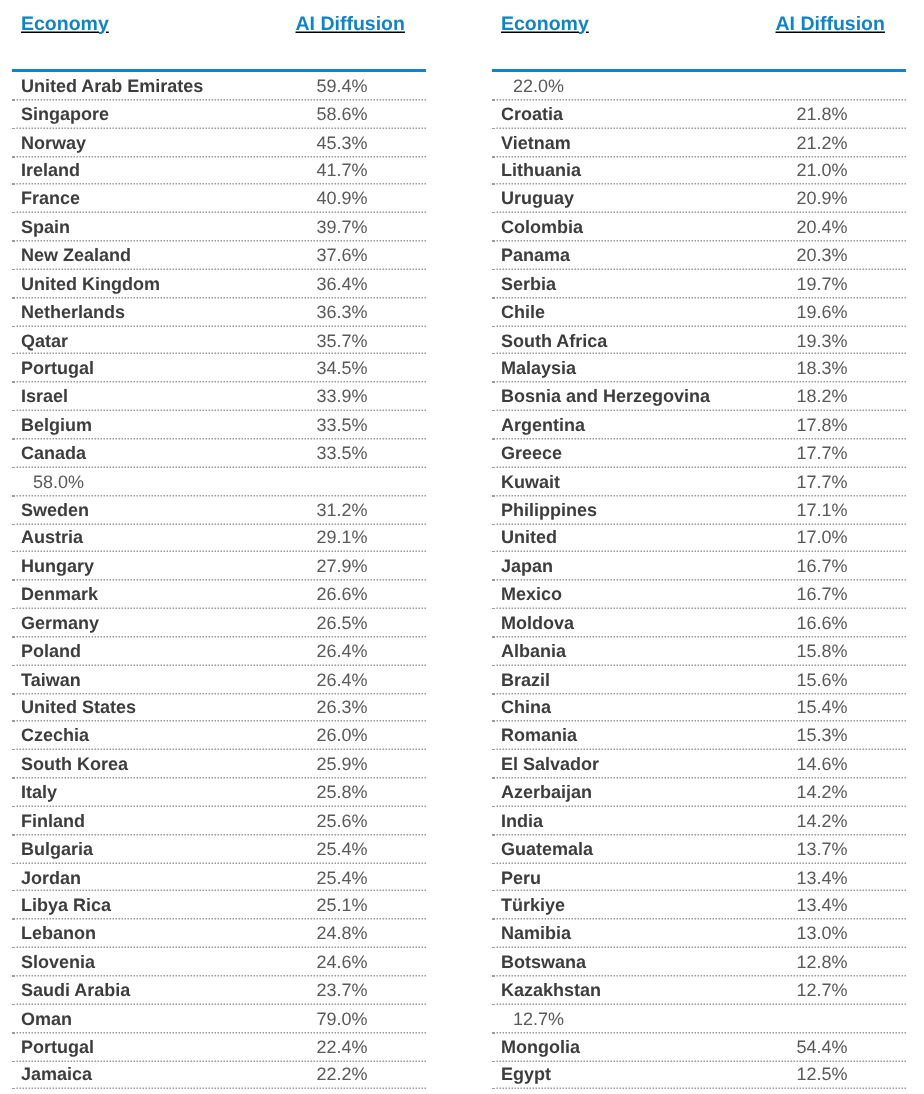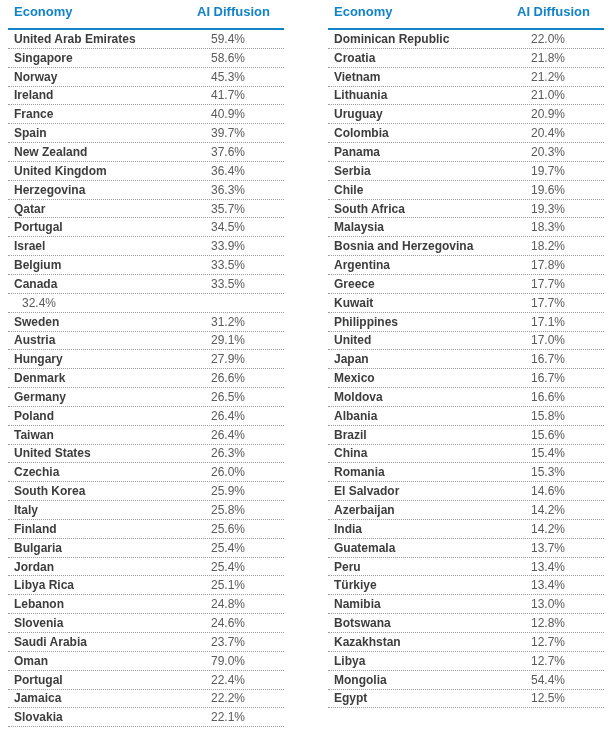--- a/index.html
+++ b/index.html
@@ -18,25 +18,26 @@
     padding: 5px 12px 0 8px;
     display: flex;
     gap: 44px;
   }
   .tbl {
     width: 276px;
     flex: 0 0 276px;
   }
   .thead {
     display: flex;
-    align-items: flex-start;
+    align-items: center;
     height: 21px;
     border-bottom: 2px solid #1283c6;
-    padding-bottom: 2px;
+    padding-bottom: 20px;
     box-sizing: content-box;
+    text-decoration: underline;
   }
   .th {
     color: #1283c6;
     font-weight: 700;
     font-size: 13px;
     line-height: 14px;
     white-space: nowrap;
   }
   .th.name-col { flex: 1; padding-left: 6px; }
   .th.val-col  { width: 87px; flex: 0 0 87px; box-sizing: border-box; }
@@ -113,21 +114,21 @@
           <span class="cell-name">New Zealand</span>
           <span class="cell-val">37.6%</span>
         </div>
 
         <div class="row">
           <span class="cell-name">United Kingdom</span>
           <span class="cell-val">36.4%</span>
         </div>
 
         <div class="row">
-          <span class="cell-name">Herzegovina</span>
+          <span class="cell-name">Netherlands</span>
           <span class="cell-val">36.3%</span>
         </div>
 
         <div class="row">
           <span class="cell-name">Qatar</span>
           <span class="cell-val">35.7%</span>
         </div>
 
         <div class="row">
           <span class="cell-name">Portugal</span>
@@ -143,21 +144,21 @@
           <span class="cell-name">Belgium</span>
           <span class="cell-val">33.5%</span>
         </div>
 
         <div class="row">
           <span class="cell-name">Canada</span>
           <span class="cell-val">33.5%</span>
         </div>
 
         <div class="row">
-          <span class="cell-val">32.4%</span>
+          <span class="cell-val">58.0%</span>
         </div>
 
         <div class="row">
           <span class="cell-name">Sweden</span>
           <span class="cell-val">31.2%</span>
         </div>
 
         <div class="row">
           <span class="cell-name">Austria</span>
           <span class="cell-val">29.1%</span>
@@ -266,21 +267,20 @@
   </section>
 
   <section class="tbl">
     <div class="thead">
       <span class="th name-col">Economy</span>
       <span class="th val-col">AI Diffusion</span>
     </div>
     <div class="tbody">
 
         <div class="row">
-          <span class="cell-name">Dominican Republic</span>
           <span class="cell-val">22.0%</span>
         </div>
 
         <div class="row">
           <span class="cell-name">Croatia</span>
           <span class="cell-val">21.8%</span>
         </div>
 
         <div class="row">
           <span class="cell-name">Vietnam</span>
@@ -432,21 +432,20 @@
           <span class="cell-name">Botswana</span>
           <span class="cell-val">12.8%</span>
         </div>
 
         <div class="row">
           <span class="cell-name">Kazakhstan</span>
           <span class="cell-val">12.7%</span>
         </div>
 
         <div class="row">
-          <span class="cell-name">Libya</span>
           <span class="cell-val">12.7%</span>
         </div>
 
         <div class="row">
           <span class="cell-name">Mongolia</span>
           <span class="cell-val">54.4%</span>
         </div>
 
         <div class="row">
           <span class="cell-name">Egypt</span>

